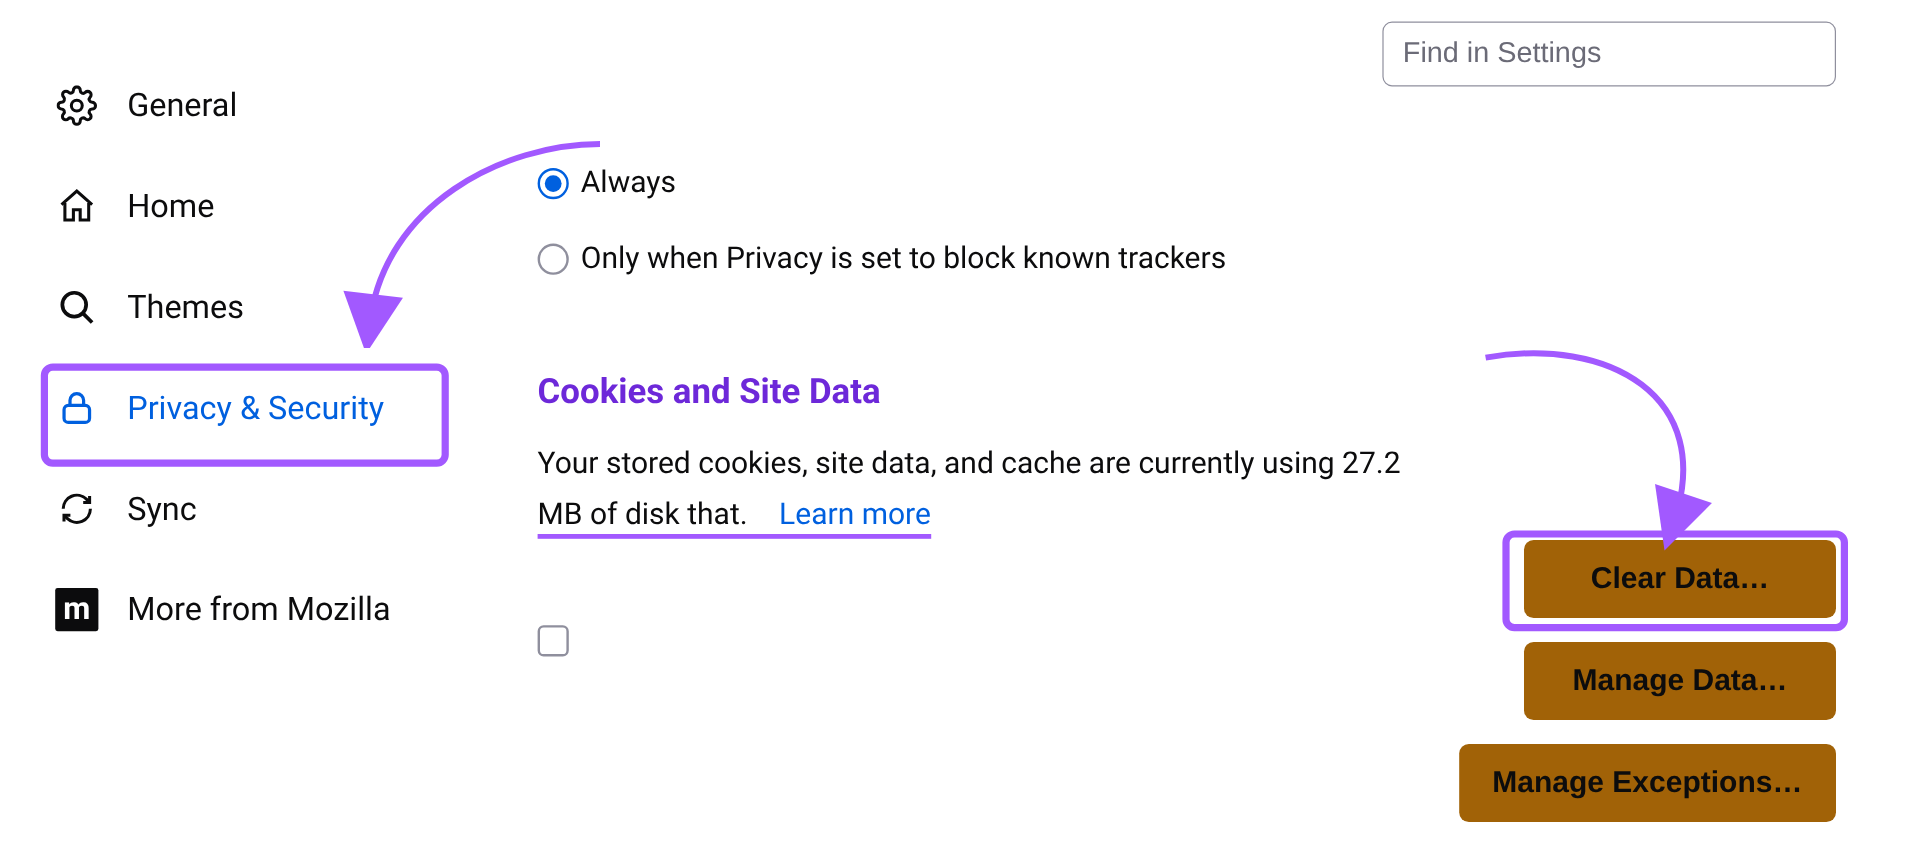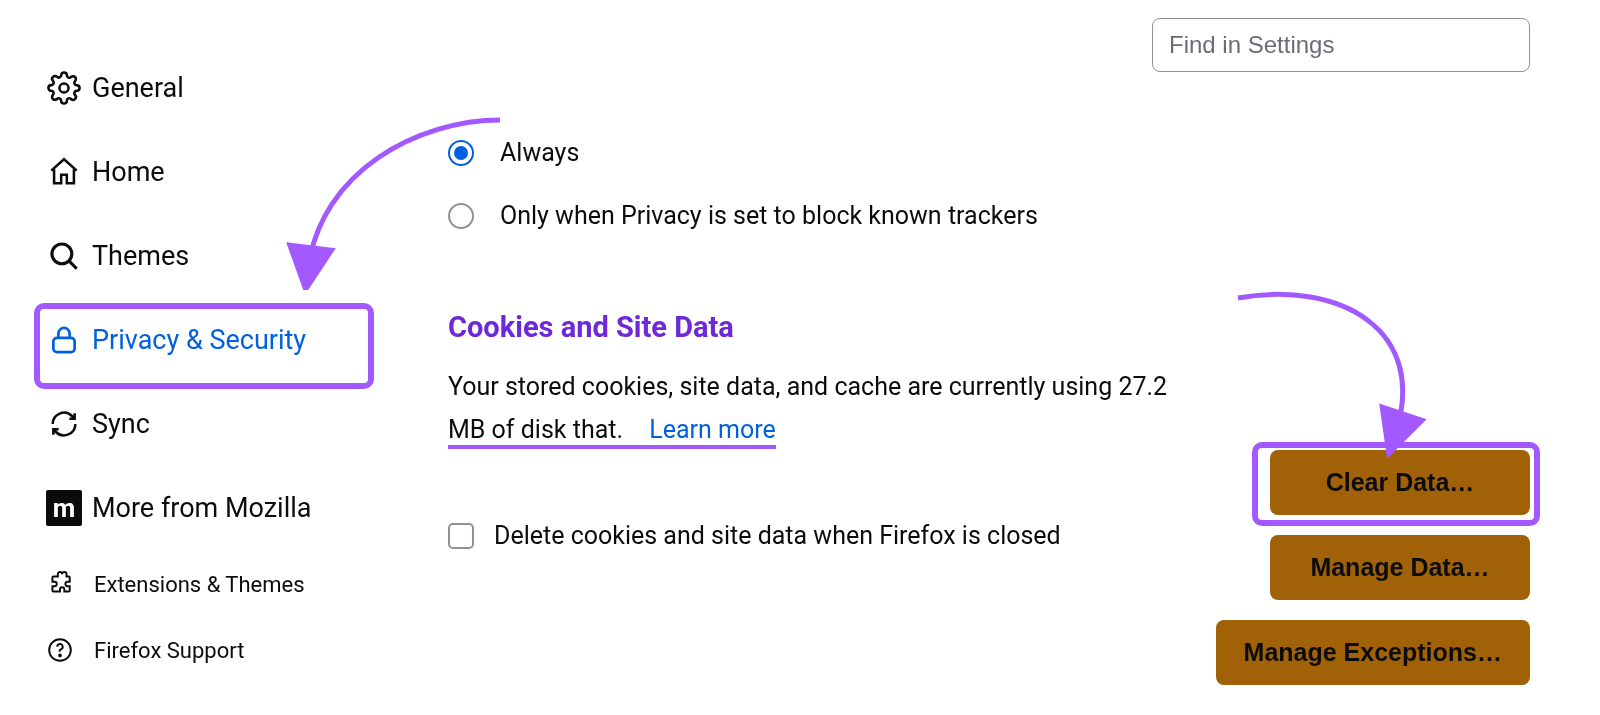--- a/index.html
+++ b/index.html
@@ -36,21 +36,21 @@
     .sidebar {
       position: absolute;
       left: 0;
       top: 58px;
       width: 400px;
       padding-left: 46px;
     }
     .nav-item {
       display: flex;
       align-items: center;
-      gap: 10px;
+      gap: 24px;
       height: 60px;
       margin-bottom: 24px;
       cursor: pointer;
       font-size: 27px;
       color: #0c0c0d;
     }
     .nav-item .icon {
       width: 36px;
       height: 36px;
       display: flex;
@@ -140,21 +140,21 @@
       margin-bottom: 34px;
     }
     .link {
       color: #0060df;
       cursor: pointer;
       white-space: nowrap;
     }
     .radio-row {
       display: flex;
       align-items: center;
-      gap: 26px;
+      gap: 10px;
       font-size: 25px;
       margin-bottom: 34px;
     }
     .radio {
       width: 26px;
       height: 26px;
       border-radius: 50%;
       border: 2.5px solid #8f8f9d;
       display: inline-flex;
       align-items: center;
@@ -287,40 +287,20 @@
       </svg>
     </span>
     <span>Sync</span>
   </div>
 
   <div class="nav-item mozilla">
     <span class="icon">m</span>
     <span>More from Mozilla</span>
   </div>
 
-  <div class="sidebar-footer">
-    <div class="footer-item">
-      <span class="icon">
-        <svg width="26" height="26" viewBox="0 0 24 24" fill="none" stroke="#0c0c0d" stroke-width="1.8">
-          <path d="M14 3a2 2 0 1 1 4 0v2h2a1 1 0 0 1 1 1v4h-2a2 2 0 1 0 0 4h2v4a1 1 0 0 1-1 1h-4v-2a2 2 0 1 0-4 0v2H6a1 1 0 0 1-1-1v-4h2a2 2 0 1 0 0-4H5V6a1 1 0 0 1 1-1h4V3a2 2 0 0 1 4 0z"></path>
-        </svg>
-      </span>
-      <span>Extensions &amp; Themes</span>
-    </div>
-    <div class="footer-item">
-      <span class="icon">
-        <svg width="26" height="26" viewBox="0 0 24 24" fill="none" stroke="#0c0c0d" stroke-width="1.8">
-          <circle cx="12" cy="12" r="10"></circle>
-          <path d="M9.5 9a2.5 2.5 0 1 1 3.5 2.3c-.9.4-1.5 1-1.5 2.2"></path>
-          <circle cx="12" cy="17" r="0.8" fill="#0c0c0d"></circle>
-        </svg>
-      </span>
-      <span>Firefox Support</span>
-    </div>
-  </div>
 </nav>
 
 <main class="main">
 
   <div class="radio-row">
     <span class="radio checked"></span>
     <span>Always</span>
   </div>
 
   <div class="radio-row">
@@ -330,21 +310,20 @@
 
   <h2 class="section-heading">Cookies and Site Data</h2>
 
   <p class="cookie-desc">
     <span>Your stored cookies, site data, and cache are currently using </span><span>27.2 MB</span><span> of disk that.</span>
     <span class="link">Learn more</span>
   </p>
 
   <div class="checkbox-row">
     <span class="checkbox"></span>
-    <span>Delete cookies and site data when Firefox is closed</span>
   </div>
 </main>
 
 <div class="btn-col">
   <button class="btn">Clear Data…</button>
   <button class="btn">Manage Data…</button>
   <button class="btn wide">Manage Exceptions…</button>
 </div>
 
 <div class="hi-privacy"></div>

